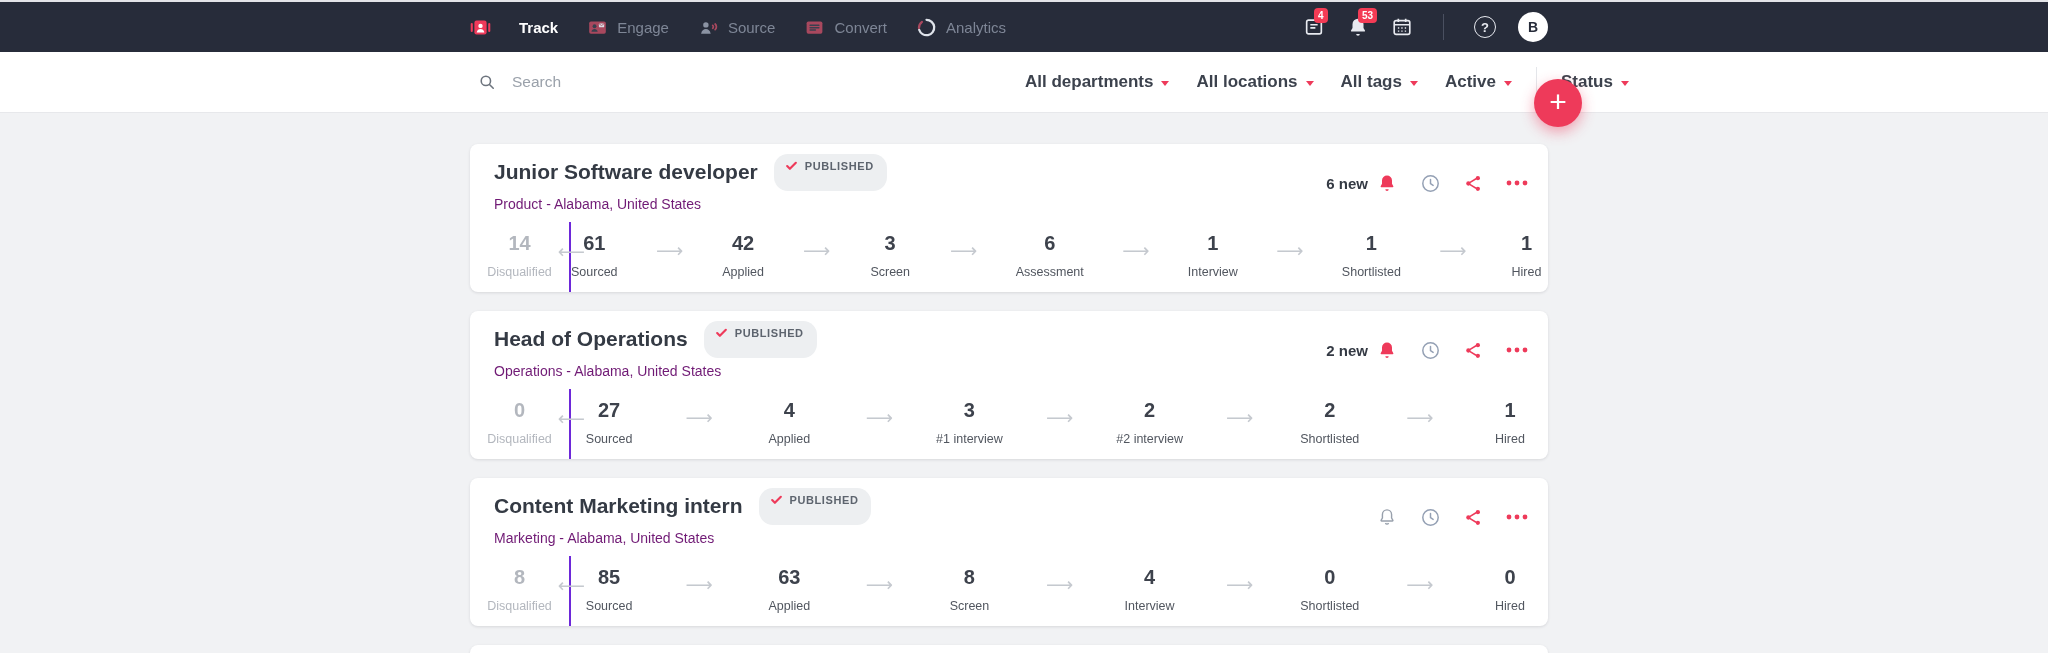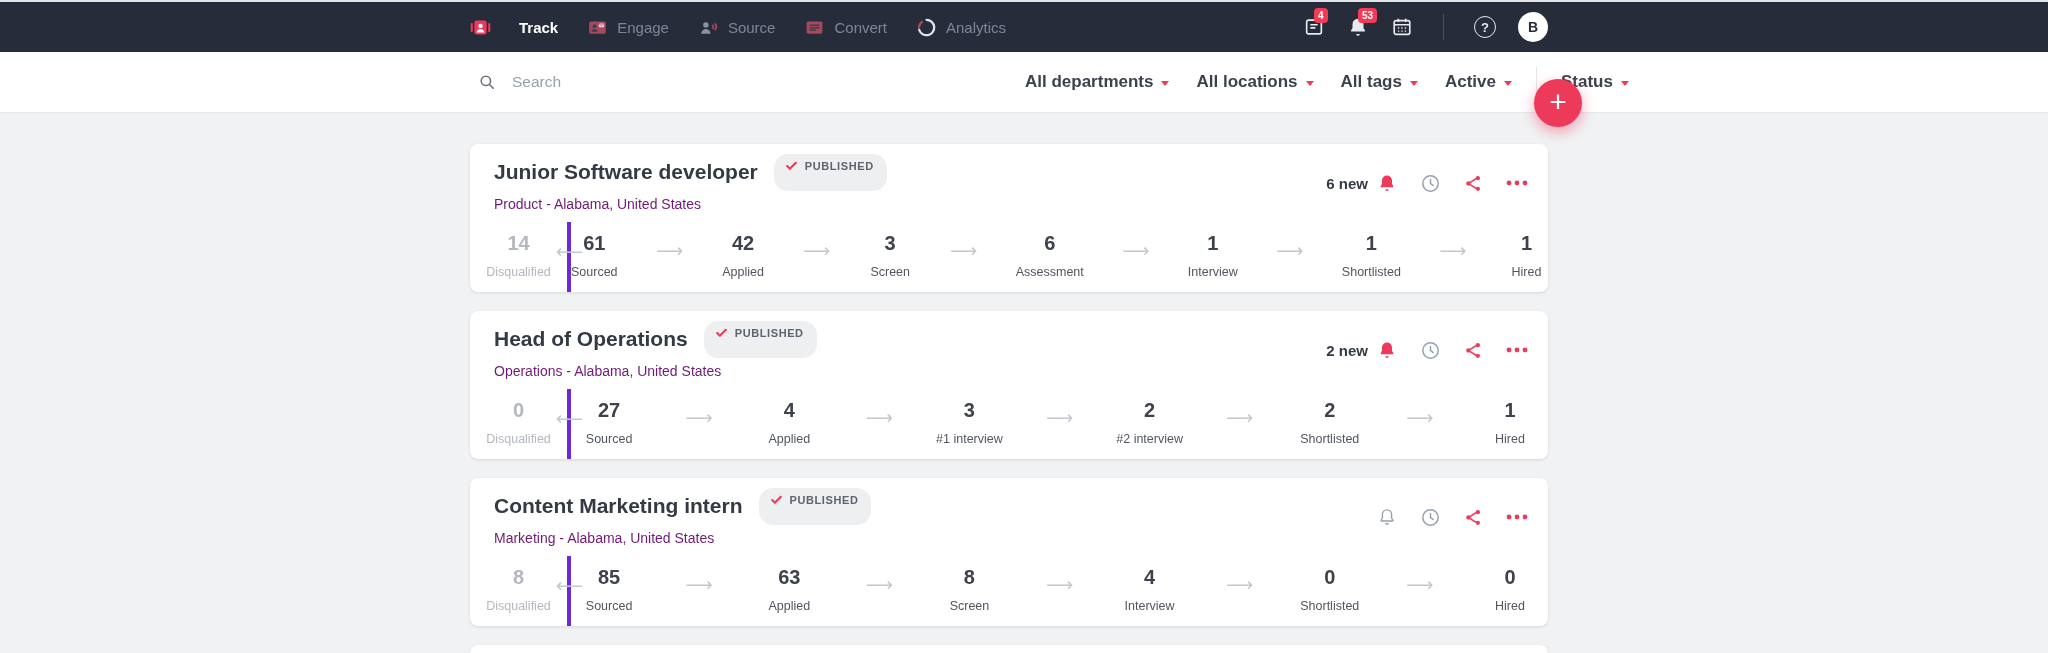--- a/index.html
+++ b/index.html
@@ -72,21 +72,21 @@
   .card.has-new .bell-filled { display:flex; }
   .icon-btn svg { width:20px; height:20px; }
   .clock-btn { color:#94a0b4; }
   .clock-btn svg { width:21px; height:21px; }
   .share-btn { color:#ee3a5a; }
   .share-btn svg { width:19px; height:19px; }
   .dots-btn { color:#ee3a5a; }
   .dots-btn svg { width:22px; height:8px; }
 
   .pipeline { display:flex; height:70px; position:relative; }
-  .disq { width:101px; border-right:4px solid #6d28d9; display:flex; flex-direction:column; align-items:center; justify-content:center; padding-bottom:4px; position:relative; cursor:pointer; }
+  .disq { width:101px; border-right:2px solid #6d28d9; display:flex; flex-direction:column; align-items:center; justify-content:center; padding-bottom:4px; position:relative; cursor:pointer; }
   .left-arrow { position:absolute; right:-16px; top:20px; color:#c5c9cf; font-size:19px; line-height:1; z-index:2; }
   .stages { flex:1; display:flex; align-items:stretch;gap:37px; }
   .stage { flex:1; display:flex; flex-direction:column; align-items:center; justify-content:center; padding-bottom:4px; cursor:pointer; }
   .num { font-size:20px; font-weight:700; color:#3d424c; line-height:1.2; }
   .lbl { font-size:12.5px; color:#51565f; margin-top:10px; }
   .disq .num, .disq .lbl { color:#b3b7be; }
   .arrow { width:30px; display:flex; justify-content:center; align-self:center; margin-top:-14px; color:#c5c9cf; font-size:19px; line-height:1; }
 </style>
 </head>
 <body>

